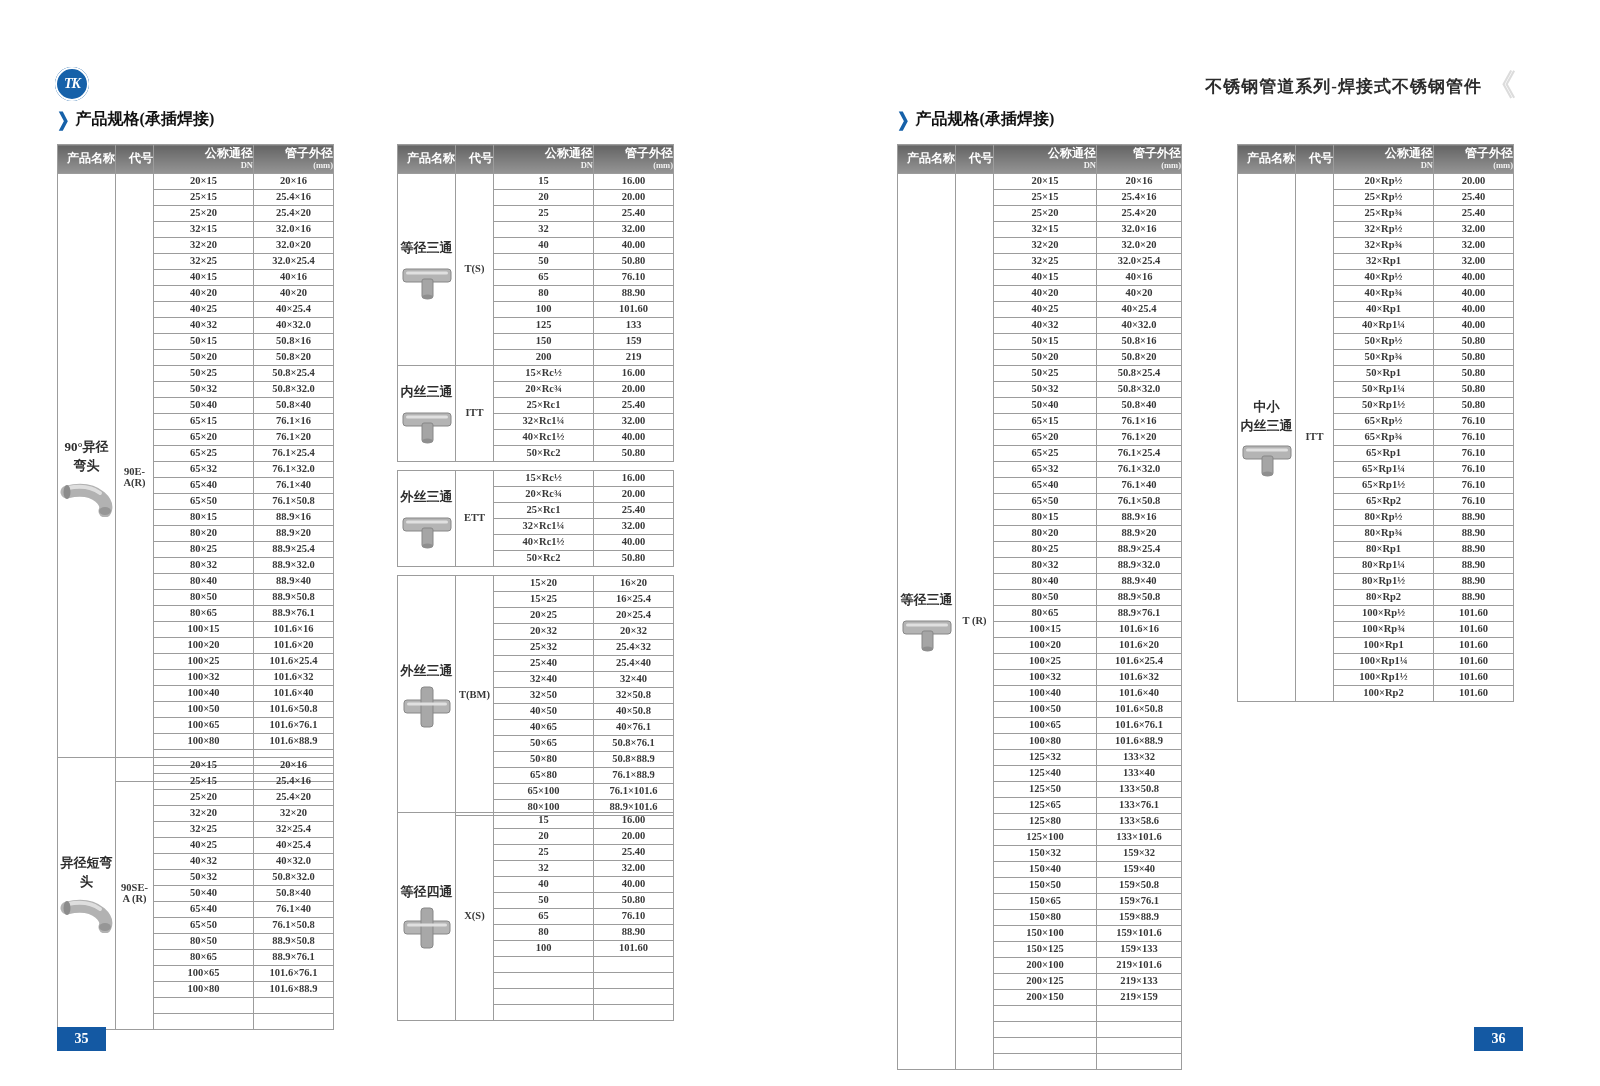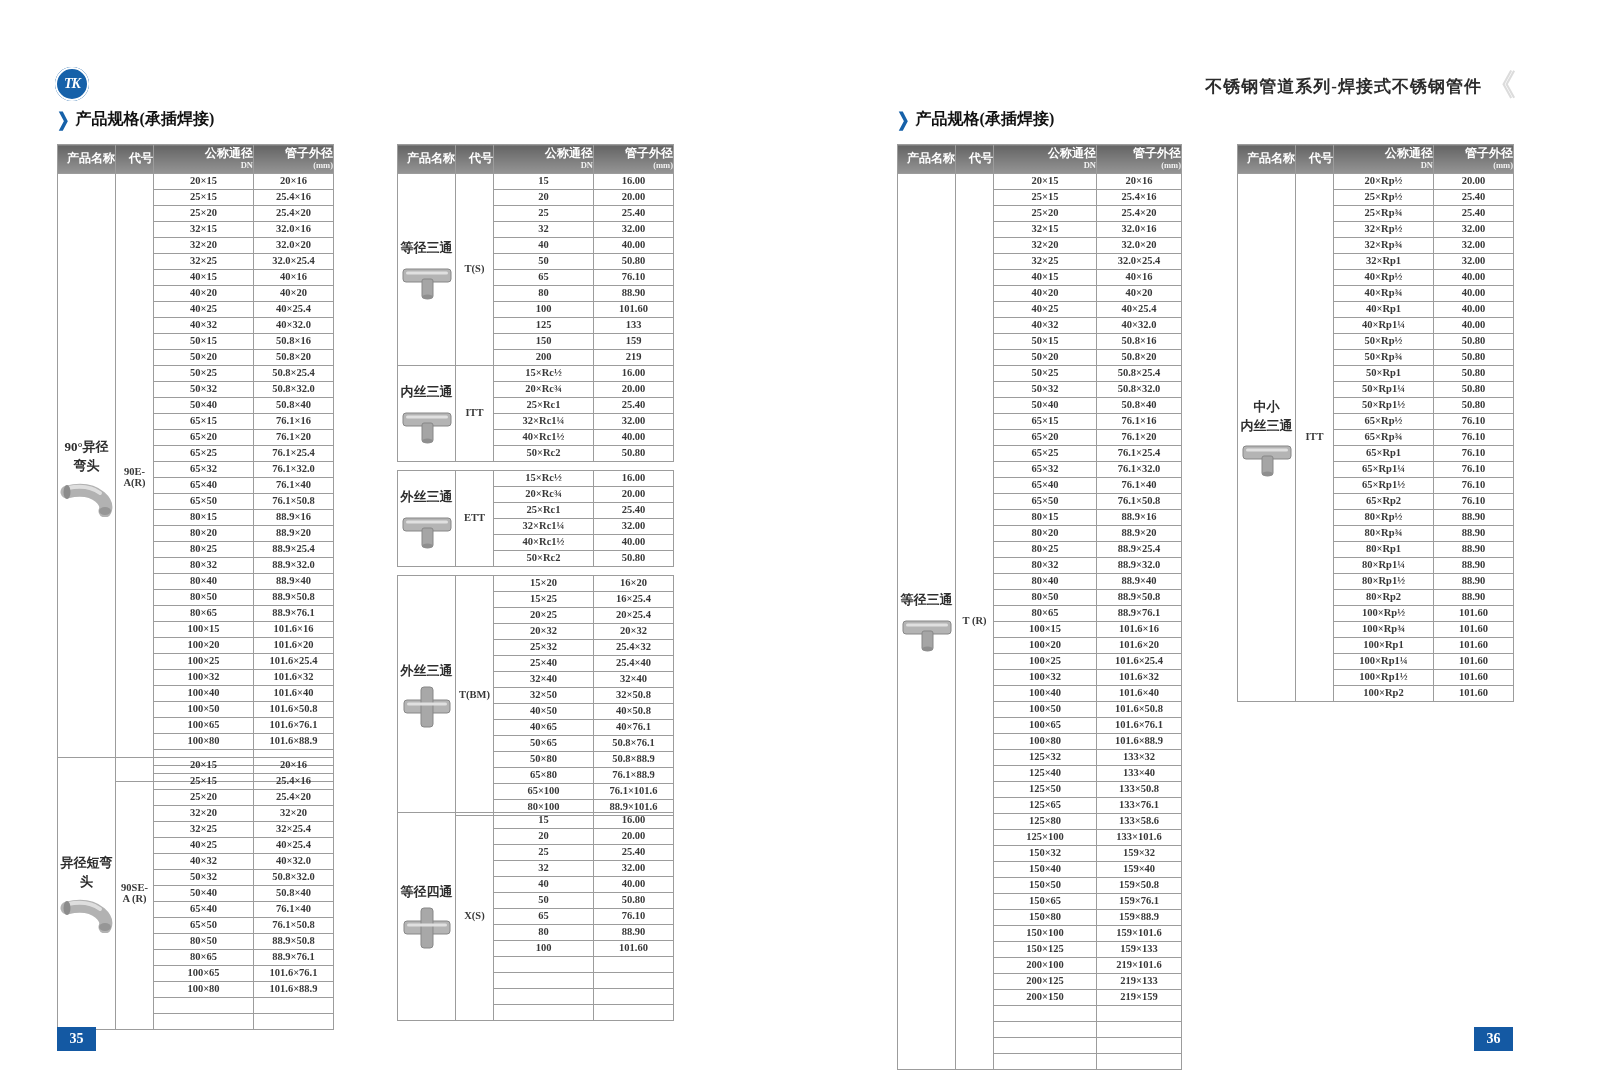--- a/index.html
+++ b/index.html
@@ -22,21 +22,21 @@
   table.spec th,table.spec td{border:1px solid #9c9c9c;padding:0;overflow:hidden;}
   table.spec thead th{background:linear-gradient(180deg,#646464,#959595);color:#ffffff;
         height:28px;font-size:12px;font-weight:700;text-align:right;line-height:1.1;}
   .sub{display:block;font-size:8.5px;font-weight:700;margin-top:1px;color:#f2f2f2;}
   table.spec td{height:15px;font-size:10.5px;font-weight:700;color:#383838;text-align:center;line-height:1;}
   td.pcell{vertical-align:middle;background:#fff;}
   .pname{font-size:13px;font-weight:700;color:#2e2e2e;line-height:1.4;margin-bottom:4px;}
   td.ccell{font-size:12.5px;font-weight:700;color:#2e2e2e;line-height:1.45;}
   .pimg{display:block;margin:0 auto;}
   
-  .pagenum{position:absolute;width:39px;height:24px;background:#1459a3;color:#fff;font-size:14px;
+  .pagenum{position:absolute;width:49px;height:24px;background:#1459a3;color:#fff;font-size:14px;
            font-weight:700;display:flex;align-items:center;justify-content:center;}
   .pagenum.left{left:57px;top:1010px;} .pagenum.right{left:1474px;top:1010px;}
 </style>
 </head>
 <body>
 
 <div class="page">
   <div class="logo">
     <div class="badge">TK</div>
   </div>

